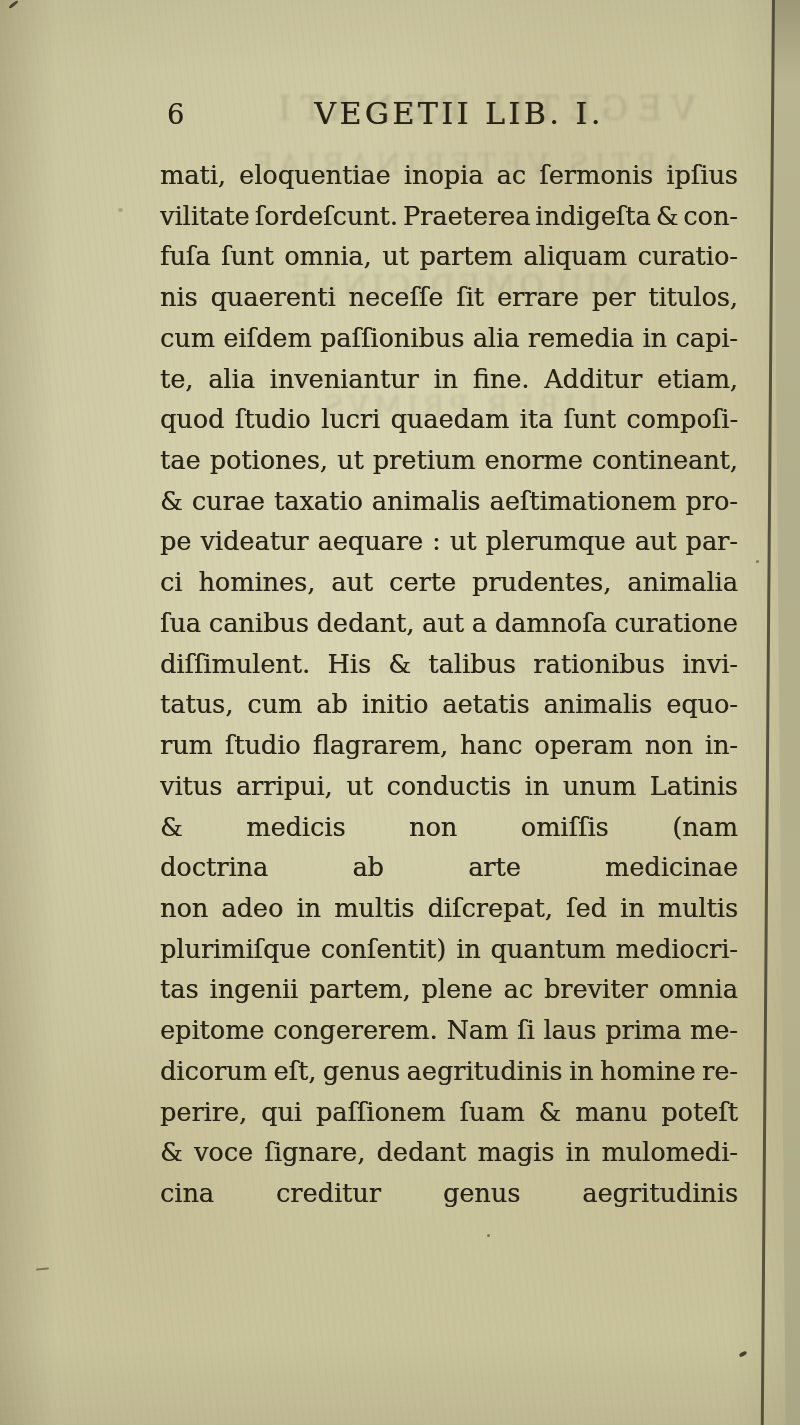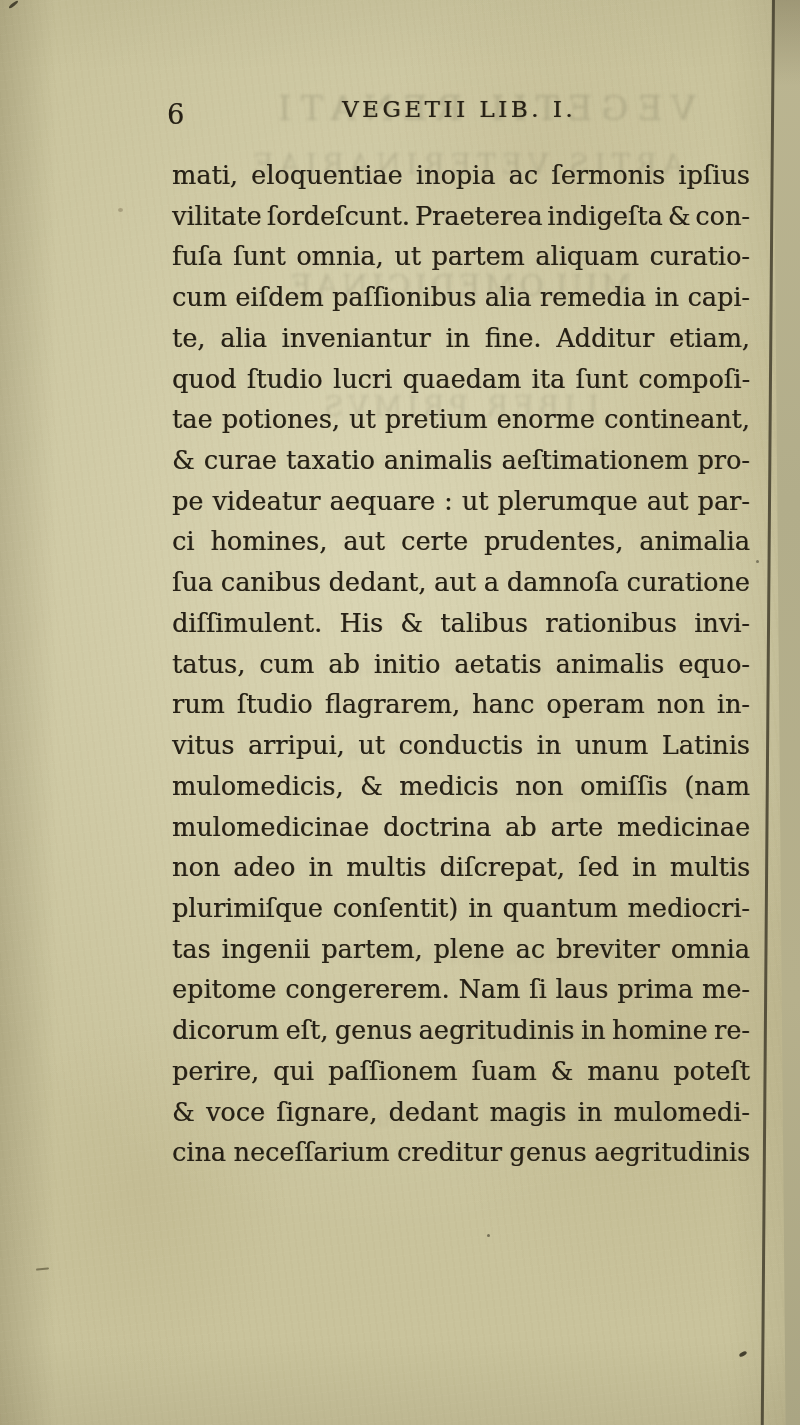--- a/index.html
+++ b/index.html
@@ -27,24 +27,24 @@
       repeating-linear-gradient(83deg, rgba(120,104,60,.05) 0 2px, rgba(0,0,0,0) 2px 7px),
       repeating-linear-gradient(-7deg, rgba(245,240,215,.05) 0 1px, rgba(0,0,0,0) 1px 9px);
   }
   
   .pagenum{
     position:absolute;left:167px;top:99px;font-size:27px;
     text-shadow:.5px .4px .6px rgba(38,32,21,.55);
   }
   .running-title{
     position:absolute;left:170px;top:96px;width:578px;text-align:center;
-    font-size:23px;letter-spacing:3.5px;
+    font-size:30px;letter-spacing:3.5px;
     text-shadow:.6px .4px .7px rgba(38,32,21,.6);
   }
-  .textblock{position:absolute;left:172px;top:160px;width:578px;}
+  .textblock{position:absolute;left:160px;top:160px;width:578px;}
   .line{
     display:flex;justify-content:space-between;align-items:baseline;
     height:40.72px;font-size:25.5px;white-space:pre;
     text-shadow:.5px .35px .6px rgba(38,32,21,.5);
   }
   .line span{display:inline-block;}
   
   .ghost{
     position:absolute;transform:scaleX(-1);color:#57553e;text-align:center;
     pointer-events:none;
@@ -112,42 +112,43 @@
       <span class="frag">mulomedicina creditur</span>
     </div>
 
   <div class="pagenum">6</div>
   <div class="running-title">VEGETII LIB. I.</div>
 
   <div class="textblock">
       <div class="line"><span>mati,</span><span>eloquentiae</span><span>inopia</span><span>ac</span><span>ſermonis</span><span>ipſius</span></div>
       <div class="line"><span>vilitate</span><span>ſordeſcunt.</span><span>Praeterea</span><span>indigeſta</span><span>&amp;</span><span>con-</span></div>
       <div class="line"><span>fuſa</span><span>ſunt</span><span>omnia,</span><span>ut</span><span>partem</span><span>aliquam</span><span>curatio-</span></div>
+      <div class="line"><span>nis</span><span>quaerenti</span><span>neceſſe</span><span>ſit</span><span>errare</span><span>per</span><span>titulos,</span></div>
       <div class="line"><span>cum</span><span>eiſdem</span><span>paſſionibus</span><span>alia</span><span>remedia</span><span>in</span><span>capi-</span></div>
       <div class="line"><span>te,</span><span>alia</span><span>inveniantur</span><span>in</span><span>fine.</span><span>Additur</span><span>etiam,</span></div>
       <div class="line"><span>quod</span><span>ſtudio</span><span>lucri</span><span>quaedam</span><span>ita</span><span>ſunt</span><span>compoſi-</span></div>
       <div class="line"><span>tae</span><span>potiones,</span><span>ut</span><span>pretium</span><span>enorme</span><span>contineant,</span></div>
       <div class="line"><span>&amp;</span><span>curae</span><span>taxatio</span><span>animalis</span><span>aeſtimationem</span><span>pro-</span></div>
       <div class="line"><span>pe</span><span>videatur</span><span>aequare</span><span>:</span><span>ut</span><span>plerumque</span><span>aut</span><span>par-</span></div>
       <div class="line"><span>ci</span><span>homines,</span><span>aut</span><span>certe</span><span>prudentes,</span><span>animalia</span></div>
       <div class="line"><span>ſua</span><span>canibus</span><span>dedant,</span><span>aut</span><span>a</span><span>damnoſa</span><span>curatione</span></div>
       <div class="line"><span>diſſimulent.</span><span>His</span><span>&amp;</span><span>talibus</span><span>rationibus</span><span>invi-</span></div>
       <div class="line"><span>tatus,</span><span>cum</span><span>ab</span><span>initio</span><span>aetatis</span><span>animalis</span><span>equo-</span></div>
       <div class="line"><span>rum</span><span>ſtudio</span><span>flagrarem,</span><span>hanc</span><span>operam</span><span>non</span><span>in-</span></div>
       <div class="line"><span>vitus</span><span>arripui,</span><span>ut</span><span>conductis</span><span>in</span><span>unum</span><span>Latinis</span></div>
-      <div class="line"><span>mulomedicis,</span><span>&amp;</span><span>medicis</span><span>non</span><span>omiſſis</span><span>(nam</span></div>
-      <div class="line"><span>mulomedicinae</span><span>doctrina</span><span>ab</span><span>arte</span><span>medicinae</span></div>
+      <div class="line"><span>&amp;</span><span>medicis</span><span>non</span><span>omiſſis</span><span>(nam</span></div>
+      <div class="line"><span>doctrina</span><span>ab</span><span>arte</span><span>medicinae</span></div>
       <div class="line"><span>non</span><span>adeo</span><span>in</span><span>multis</span><span>diſcrepat,</span><span>ſed</span><span>in</span><span>multis</span></div>
       <div class="line"><span>plurimiſque</span><span>conſentit)</span><span>in</span><span>quantum</span><span>mediocri-</span></div>
       <div class="line"><span>tas</span><span>ingenii</span><span>partem,</span><span>plene</span><span>ac</span><span>breviter</span><span>omnia</span></div>
       <div class="line"><span>epitome</span><span>congererem.</span><span>Nam</span><span>ſi</span><span>laus</span><span>prima</span><span>me-</span></div>
       <div class="line"><span>dicorum</span><span>eſt,</span><span>genus</span><span>aegritudinis</span><span>in</span><span>homine</span><span>re-</span></div>
       <div class="line"><span>perire,</span><span>qui</span><span>paſſionem</span><span>ſuam</span><span>&amp;</span><span>manu</span><span>poteſt</span></div>
       <div class="line"><span>&amp;</span><span>voce</span><span>ſignare,</span><span>dedant</span><span>magis</span><span>in</span><span>mulomedi-</span></div>
-      <div class="line"><span>cina</span><span>neceſſarium</span><span>creditur</span><span>genus</span><span>aegritudinis</span></div>
+      <div class="line"><span>cina</span><span>creditur</span><span>genus</span><span>aegritudinis</span></div>
     </div>
 
   <div class="edge-strip"></div>
   <div class="edge-strip-shade"></div>
   <div class="edge-line"></div>
 
   <div class="speck s1"></div>
   <div class="speck s2"></div>
   <div class="speck s3"></div>
   <div class="speck s4"></div>

